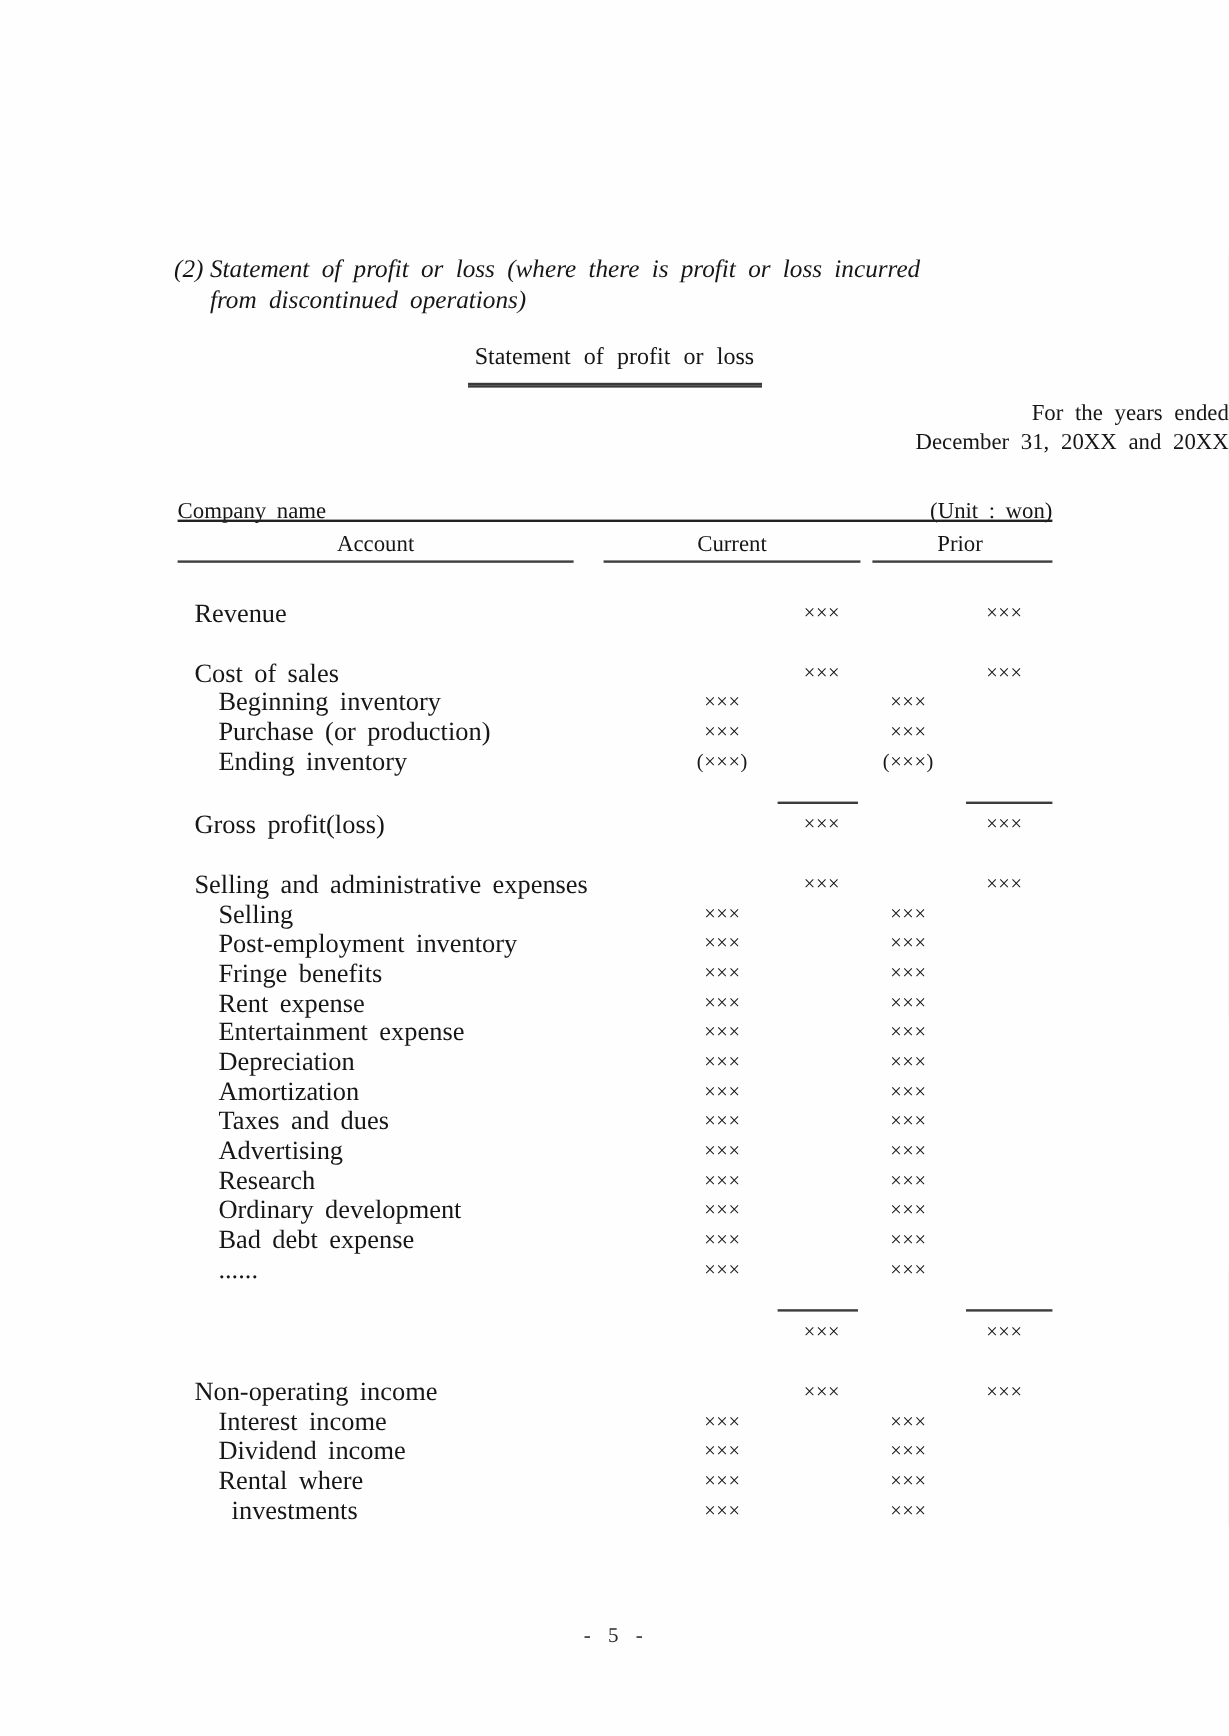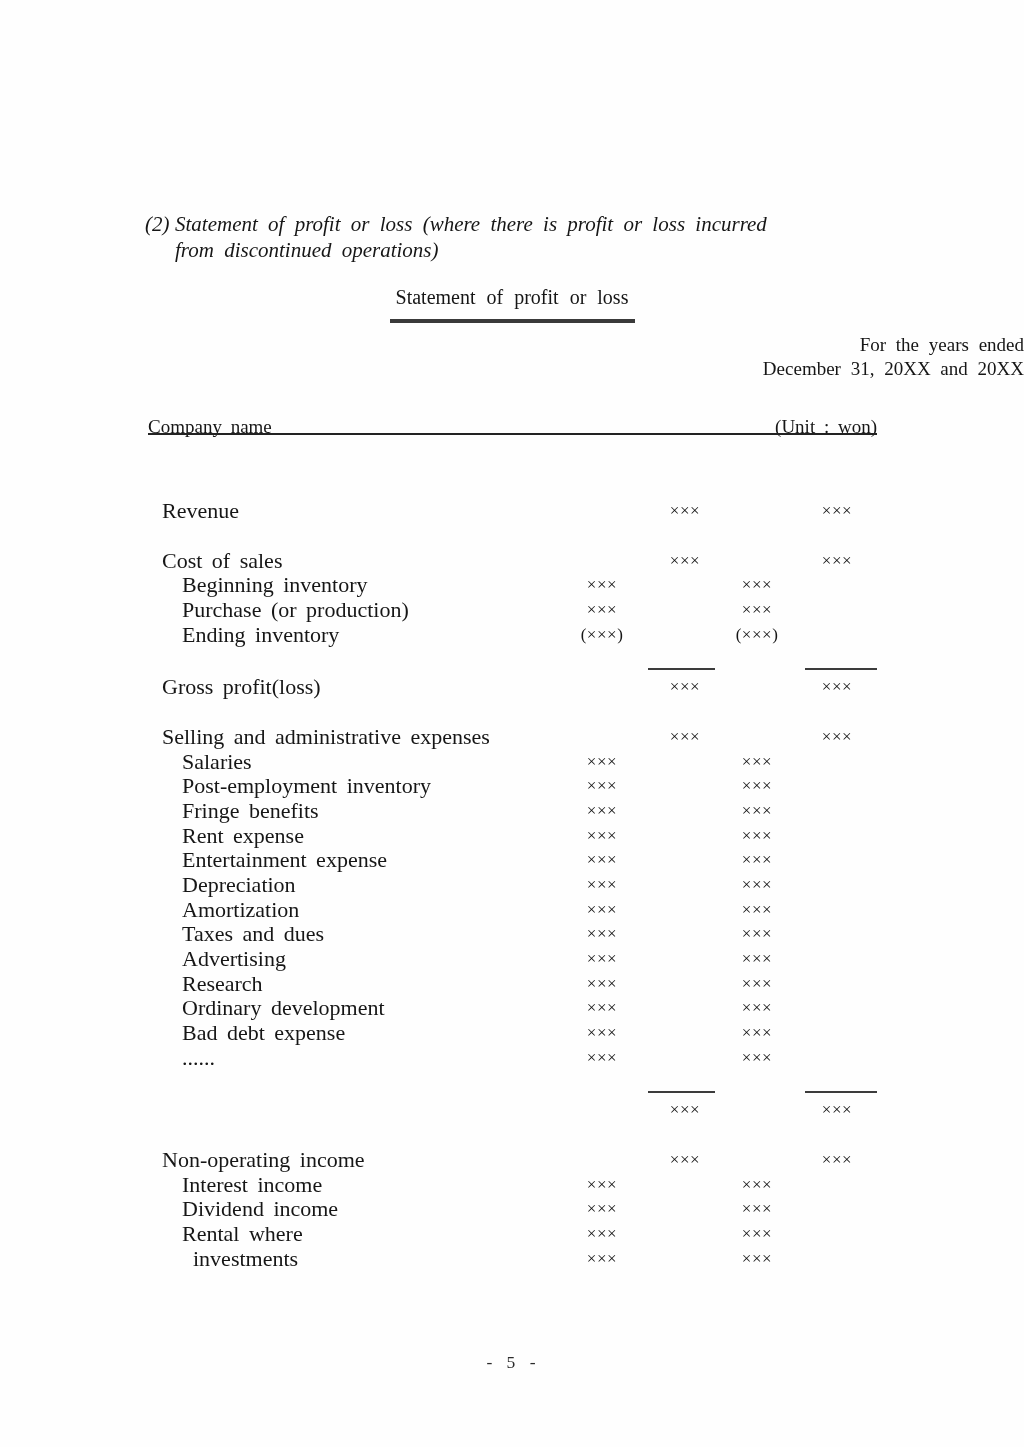--- a/index.html
+++ b/index.html
@@ -165,20 +165,28 @@
   <div class="title-underline"></div>
   <div class="period1">For the years ended</div>
   <div class="period2">December 31, 20XX and 20XX</div>
 
   <div class="company-row">
     <span>Company name</span>
     <span>(Unit : won)</span>
   </div>
   <div class="company-rule"></div>
 
+  <div class="table-head">
+    <span class="hcell h-account">Account</span>
+    <span class="hcell h-current">Current</span>
+    <span class="hcell h-prior">Prior</span>
+    <span class="hrule r-account"></span>
+    <span class="hrule r-current"></span>
+    <span class="hrule r-prior"></span>
+  </div>
 
   <div class="table-body">
       <div class="trow item">
         <span class="rlabel">Revenue</span>
         <span class="val c2">×××</span>
         <span class="val c4">×××</span>
       </div>
       <div class="trow gap"></div>
       <div class="trow item">
         <span class="rlabel">Cost of sales</span>
@@ -209,21 +217,21 @@
         <span class="val c2">×××</span>
         <span class="val c4">×××</span>
       </div>
       <div class="trow gap"></div>
       <div class="trow item">
         <span class="rlabel">Selling and administrative expenses</span>
         <span class="val c2">×××</span>
         <span class="val c4">×××</span>
       </div>
       <div class="trow item ind1">
-        <span class="rlabel">Salaries</span>
+        <span class="rlabel">Selling</span>
         <span class="val c1">×××</span>
         <span class="val c3">×××</span>
       </div>
       <div class="trow item ind1">
         <span class="rlabel">Post-employment inventory</span>
         <span class="val c1">×××</span>
         <span class="val c3">×××</span>
       </div>
       <div class="trow item ind1">
         <span class="rlabel">Fringe benefits</span>

